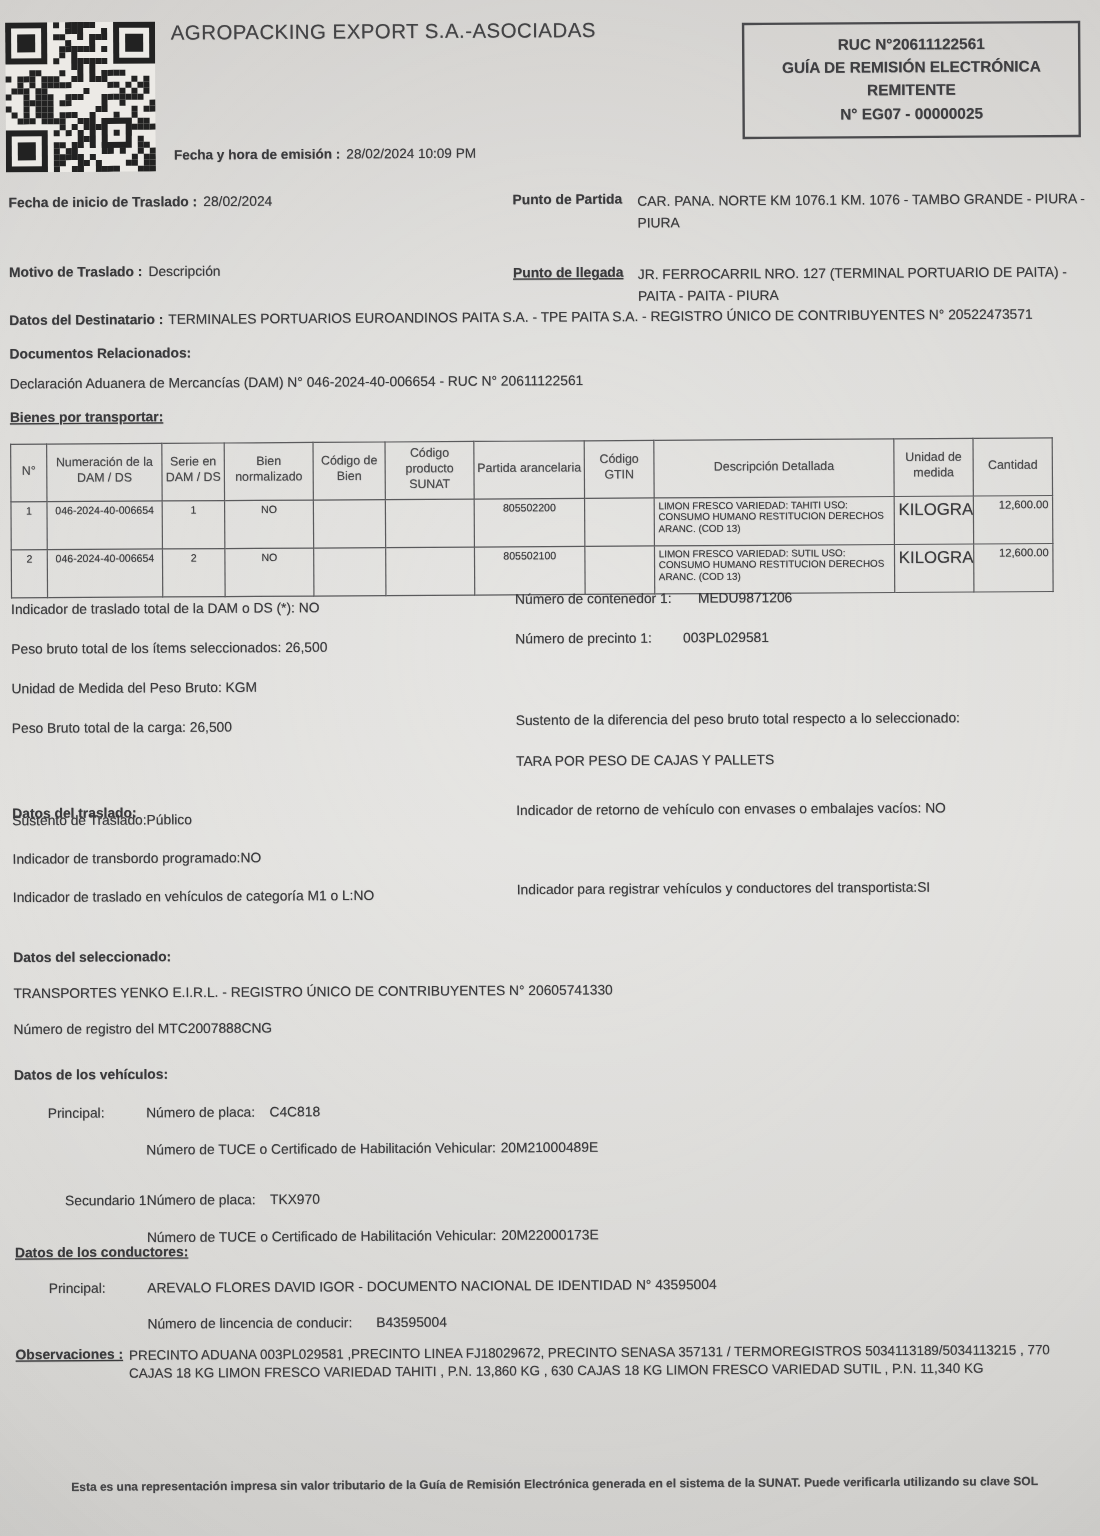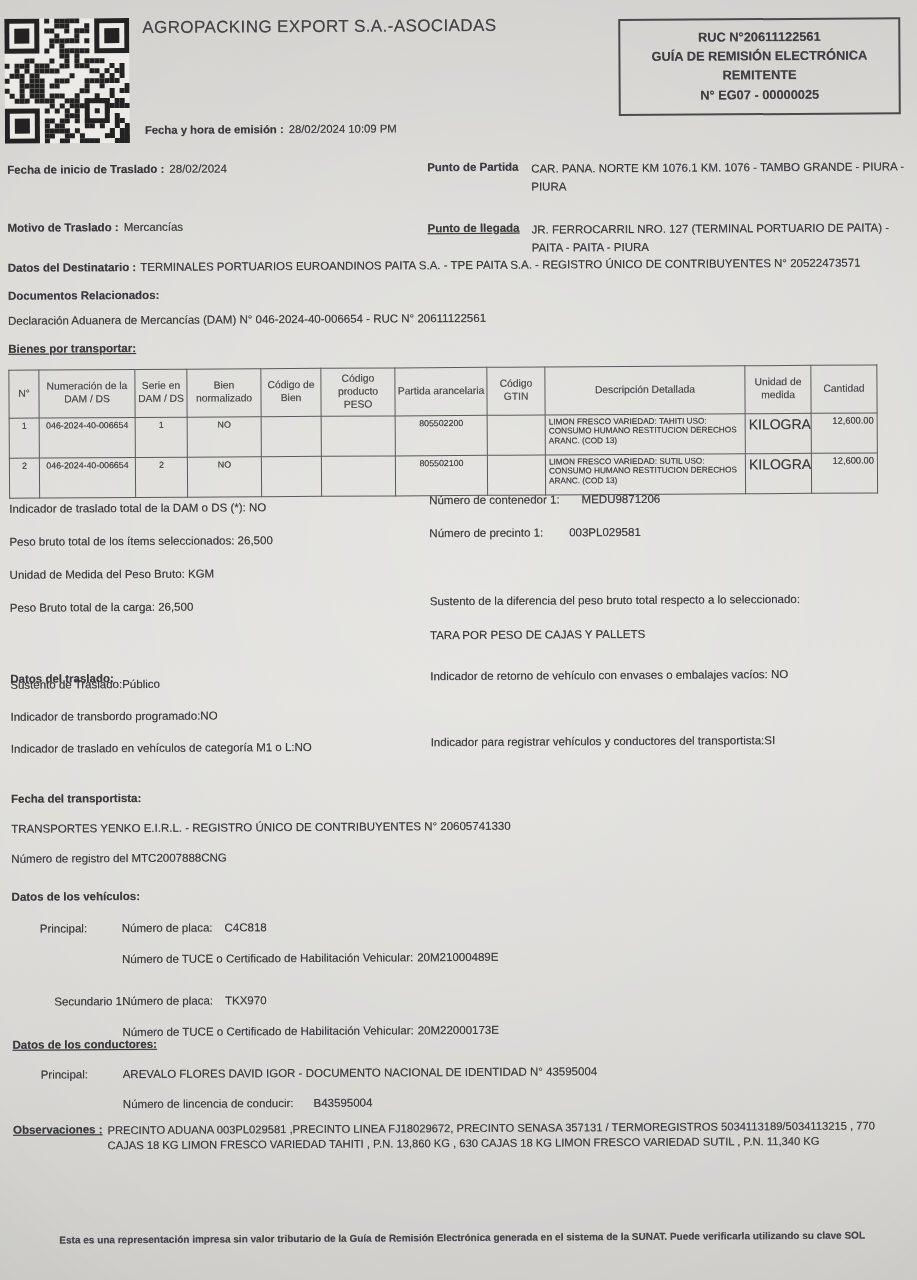--- a/index.html
+++ b/index.html
@@ -292,21 +292,21 @@
   </div>
 
   <div class="abs line" style="left:10px;top:161px;">
     <span class="b">Fecha de inicio de Traslado :</span><span>28/02/2024</span>
   </div>
   <div class="abs pair" style="left:430px;top:161px;width:478px;">
     <span class="lbl" style="flex-basis:96px;">Punto de Partida</span>
     <span class="val">CAR. PANA. NORTE KM 1076.1 KM. 1076 - TAMBO GRANDE - PIURA - PIURA</span>
   </div>
   <div class="abs line" style="left:10px;top:219px;">
-    <span class="b">Motivo de Traslado :</span><span>Mercancías</span>
+    <span class="b">Motivo de Traslado :</span><span>Descripción</span>
   </div>
   <div class="abs pair" style="left:430px;top:222px;width:478px;">
     <span class="lbl" style="flex-basis:96px;text-decoration:underline;">Punto de llegada</span>
     <span class="val">JR. FERROCARRIL NRO. 127 (TERMINAL PORTUARIO DE PAITA) - PAITA - PAITA - PIURA</span>
   </div>
   <div class="abs pair" style="left:10px;top:259px;width:900px;">
     <span class="lbl" style="margin-right:4px;text-align:right;">Datos del Destinatario :</span>
     <span class="val" style="line-height:1.2;">TERMINALES PORTUARIOS EUROANDINOS PAITA S.A. - TPE PAITA S.A. - REGISTRO ÚNICO DE CONTRIBUYENTES N° 20522473571</span>
   </div>
 
@@ -328,21 +328,21 @@
         <col style="width:66px">
         <col style="width:66px">
     </colgroup>
     <thead>
       <tr>
         <th>N°</th>
         <th>Numeración de la DAM / DS</th>
         <th>Serie en DAM / DS</th>
         <th>Bien normalizado</th>
         <th>Código de Bien</th>
-        <th>Código producto PESO</th>
+        <th>Código producto SUNAT</th>
         <th>Partida arancelaria</th>
         <th>Código GTIN</th>
         <th>Descripción Detallada</th>
         <th>Unidad de medida</th>
         <th>Cantidad</th>
       </tr>
     </thead>
     <tbody>
       <tr>
         <td class="c">1</td>
@@ -387,21 +387,21 @@
   <div class="abs" style="left:430px;top:595px;">Sustento de la diferencia del peso bruto total respecto a lo seleccionado:</div>
   <div class="abs" style="left:430px;top:629px;">TARA POR PESO DE CAJAS Y PALLETS</div>
 
   <div class="abs b" style="left:10px;top:670px;">Datos del traslado:</div>
   <div class="abs" style="left:10px;top:676px;">Sustento de Traslado:Público</div>
   <div class="abs" style="left:430px;top:670px;">Indicador de retorno de vehículo con envases o embalajes vacíos: NO</div>
   <div class="abs" style="left:10px;top:708px;">Indicador de transbordo programado:NO</div>
   <div class="abs" style="left:10px;top:740px;">Indicador de traslado en vehículos de categoría M1 o L:NO</div>
   <div class="abs" style="left:430px;top:736px;">Indicador para registrar vehículos y conductores del transportista:SI</div>
 
-  <div class="abs b" style="left:10px;top:790px;">Fecha del transportista:</div>
+  <div class="abs b" style="left:10px;top:790px;">Datos del seleccionado:</div>
   <div class="abs" style="left:10px;top:820px;">TRANSPORTES YENKO E.I.R.L. - REGISTRO ÚNICO DE CONTRIBUYENTES N° 20605741330</div>
   <div class="abs" style="left:10px;top:850px;">Número de registro del MTC2007888CNG</div>
 
   <div class="abs b" style="left:10px;top:888px;">Datos de los vehículos:</div>
   <div class="abs" style="left:38px;top:920px;">Principal:</div>
   <div class="abs line" style="left:120px;top:920px;">
     <span>Número de placa:</span><span style="display:inline-block;width:12px;"></span><span>C4C818</span>
   </div>
   <div class="abs line" style="left:120px;top:951px;">
     <span>Número de TUCE o Certificado de Habilitación Vehicular:</span><span style="display:inline-block;width:4px;"></span><span>20M21000489E</span>

